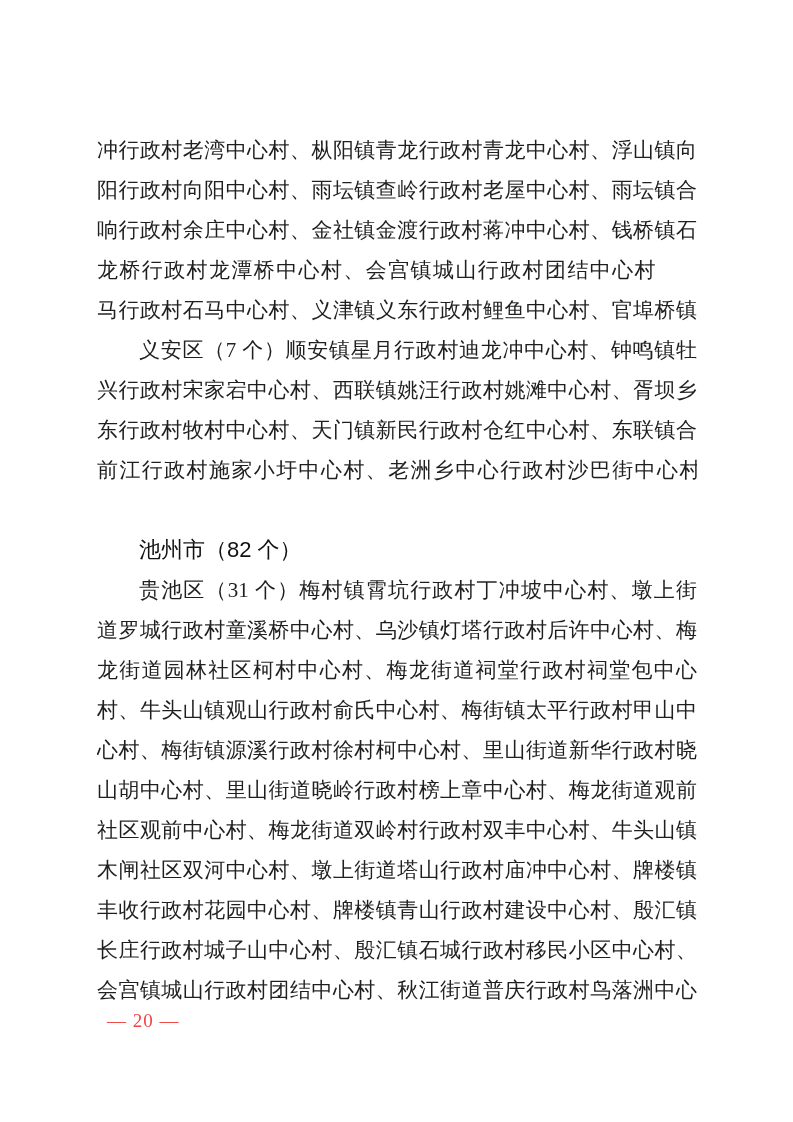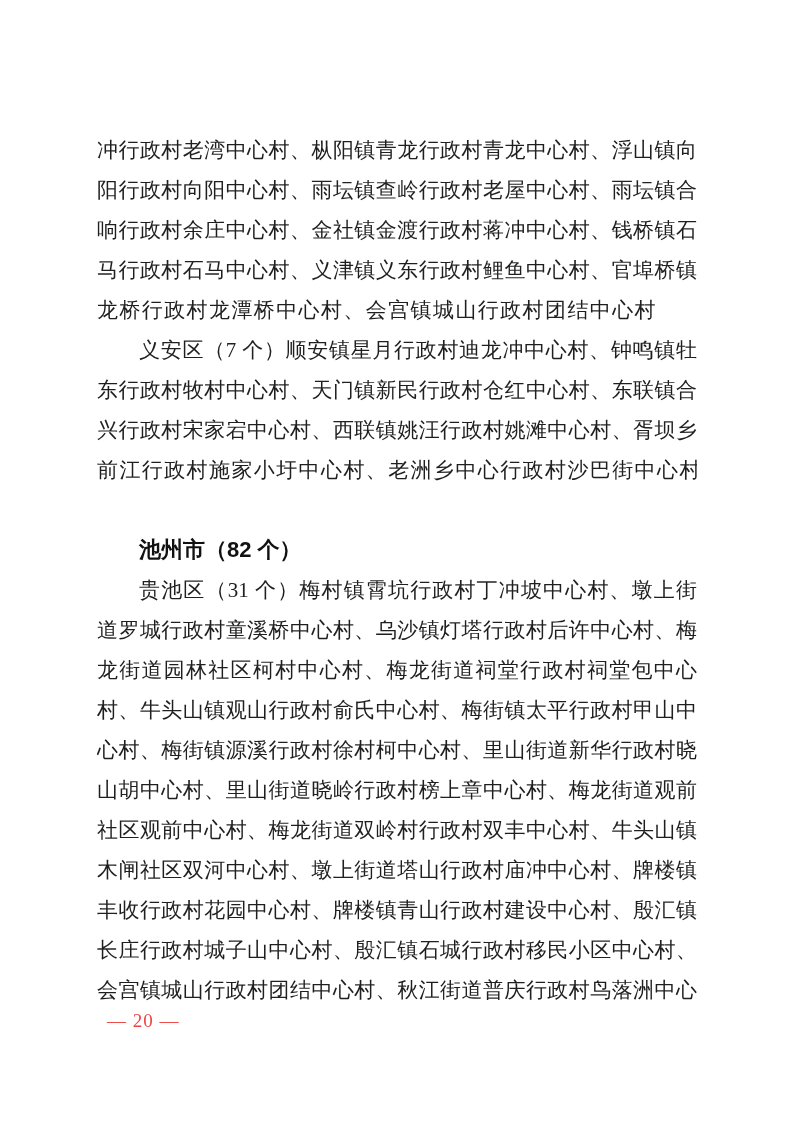--- a/index.html
+++ b/index.html
@@ -44,21 +44,21 @@
     text-indent: 42px;
   }
   .blank-line {
     height: 40px;
   }
   .heading {
     margin: 0;
     height: 40px;
     line-height: 40px;
     font-size: 22px;
-    font-weight: 700;
+    font-weight: 400;
     font-family: "Liberation Sans", sans-serif;
     text-indent: 42px;
     color: #111111;
   }
   .page-footer {
     position: absolute;
     left: 107px;
     top: 1006px;
     height: 30px;
     line-height: 30px;
@@ -70,28 +70,28 @@
 </head>
 <body>
 
 <div class="page">
   <main class="content">
 
     <section>
       <p class="line just">冲行政村老湾中心村、枞阳镇青龙行政村青龙中心村、浮山镇向</p>
       <p class="line just">阳行政村向阳中心村、雨坛镇查岭行政村老屋中心村、雨坛镇合</p>
       <p class="line just">响行政村余庄中心村、金社镇金渡行政村蒋冲中心村、钱桥镇石</p>
+      <p class="line end">龙桥行政村龙潭桥中心村、会宫镇城山行政村团结中心村</p>
       <p class="line just">马行政村石马中心村、义津镇义东行政村鲤鱼中心村、官埠桥镇</p>
-      <p class="line end">龙桥行政村龙潭桥中心村、会宫镇城山行政村团结中心村</p>
     </section>
 
     <section>
       <p class="line just indent">义安区（7 个）顺安镇星月行政村迪龙冲中心村、钟鸣镇牡</p>
+      <p class="line just">兴行政村宋家宕中心村、西联镇姚汪行政村姚滩中心村、胥坝乡</p>
       <p class="line just">东行政村牧村中心村、天门镇新民行政村仓红中心村、东联镇合</p>
-      <p class="line just">兴行政村宋家宕中心村、西联镇姚汪行政村姚滩中心村、胥坝乡</p>
       <p class="line end">前江行政村施家小圩中心村、老洲乡中心行政村沙巴街中心村</p>
     </section>
 
     <div class="blank-line"></div>
 
     <h2 class="heading">池州市（82 个）</h2>
 
     <section>
       <p class="line just indent">贵池区（31 个）梅村镇霄坑行政村丁冲坡中心村、墩上街</p>
       <p class="line just">道罗城行政村童溪桥中心村、乌沙镇灯塔行政村后许中心村、梅</p>

